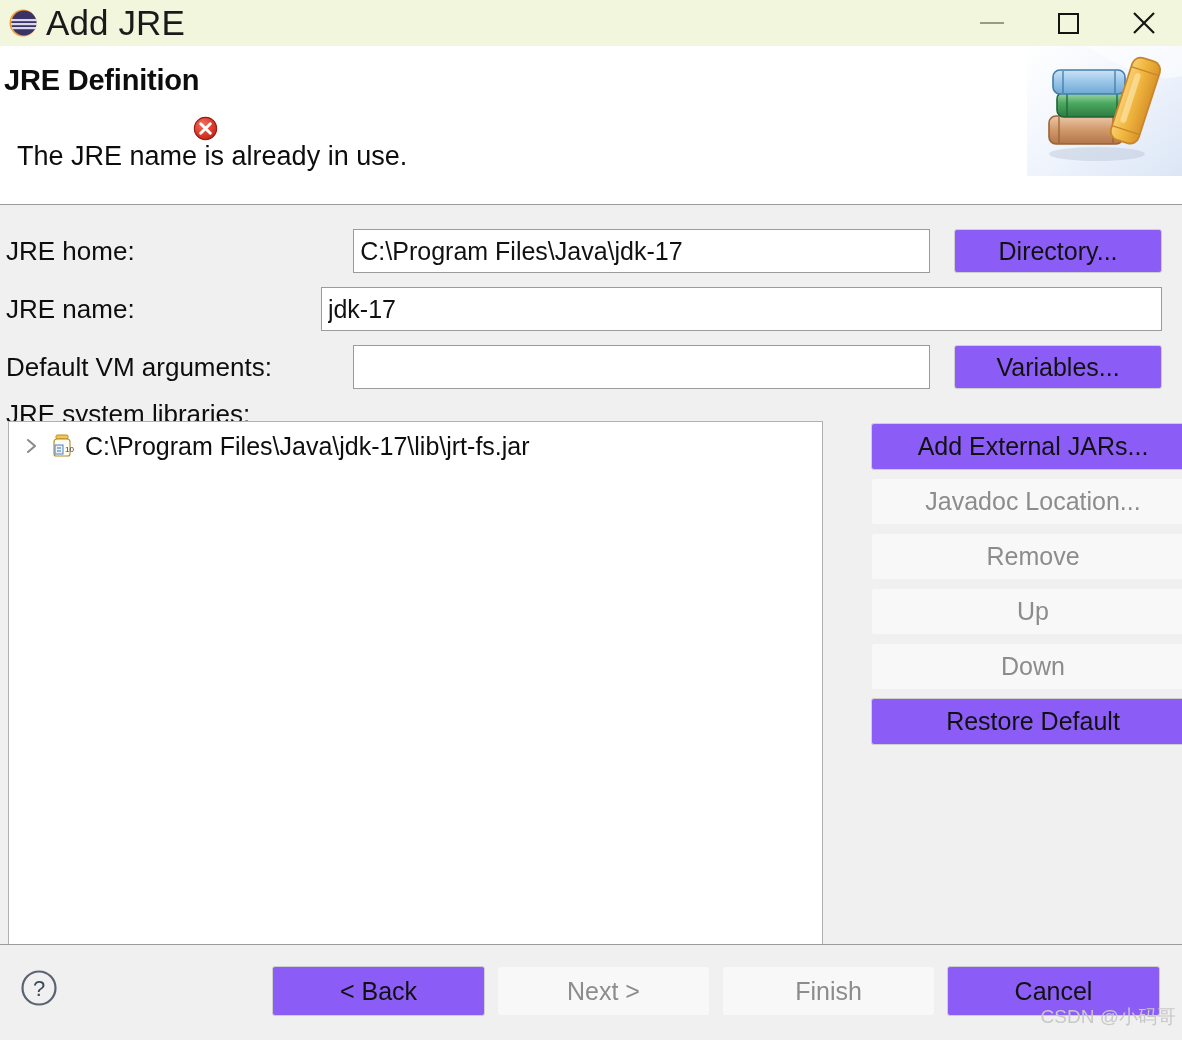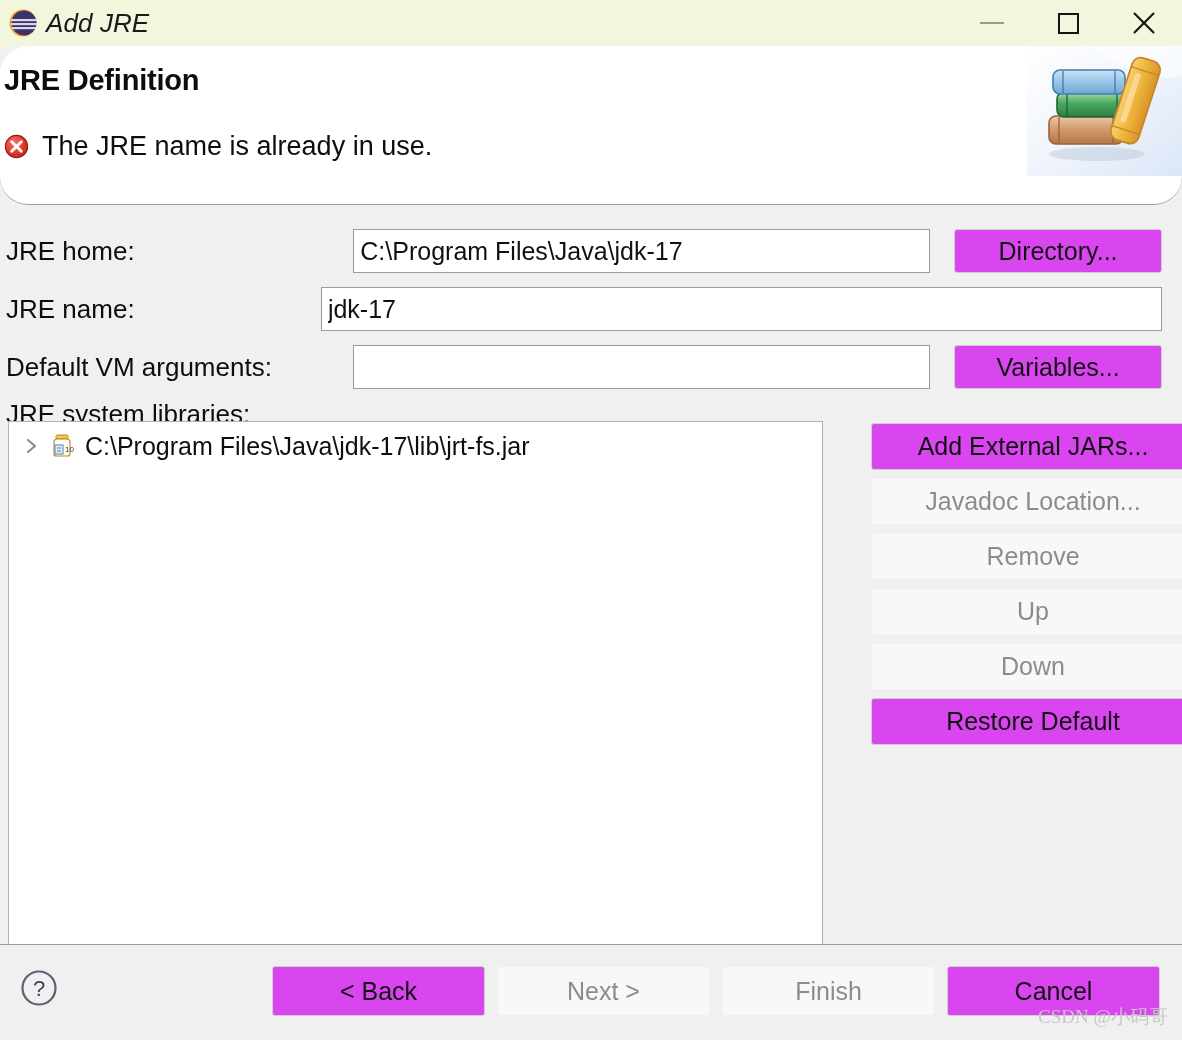--- a/index.html
+++ b/index.html
@@ -23,23 +23,22 @@
     display: flex; align-items: center;
     flex: 0 0 auto;
     position: relative;
   }
   .app-icon {
     width: 30px; height: 30px;
     margin-left: 8px; margin-right: 8px;
     position: relative; flex: 0 0 auto;
   }
   .title-text {
-    font-size: 26px; color: #1a1a1a;
+    font-size: 35px; color: #1a1a1a;
     letter-spacing: 0.1px;
-    font-style: italic;
   }
   .win-buttons {
     position: absolute; right: 0; top: 0;
     height: 46px; display: flex;
   }
   .win-btn {
     width: 76px; height: 46px;
     display: flex; align-items: center; justify-content: center;
     background: transparent;
   }
@@ -51,30 +50,29 @@
   }
   .win-close svg { display: block; }
 
   
   .header {
     background: #ffffff;
     flex: 0 0 auto;
     height: 159px;
     position: relative;
     border-bottom: 1px solid #9a9a9a;
-    border-radius: 28px;
   }
   .header-title {
     position: absolute; left: 4px; top: 18px;
     font-size: 29px; font-weight: bold; color: #0d0d0d;
     letter-spacing: -0.2px;
   }
   .header-msg-row {
-    position: absolute; left: 4px; top: 85px;
-    display: flex; align-items: center;
+    position: absolute; left: 4px; top: 70px;
+    display: flex; align-items: center; flex-direction: column;
   }
   .error-icon { width: 25px; height: 25px; flex: 0 0 auto; }
   .header-msg {
     margin-left: 13px;
     font-size: 27px; color: #0d0d0d;
   }
   .banner-img {
     position: absolute; right: 0; top: 0;
     width: 155px; height: 130px;
     background: linear-gradient(135deg, #ffffff 0%, #eef3fb 50%, #dde7f7 100%);
@@ -101,21 +99,21 @@
     border: 1px solid #9b9b9b;
     height: 44px;
     font-size: 25px; color: #111;
     padding: 0 6px;
     display: flex; align-items: center;
     font-family: "Liberation Sans", sans-serif;
     outline: none;
   }
   .btn {
     height: 44px;
-    background: #d946ef;
+    background: #8b5cf6;
     border: 1px solid #cfcfcf;
     border-radius: 3px;
     font-size: 25px;
     color: #111;
     font-family: "Liberation Sans", sans-serif;
     display: flex; align-items: center; justify-content: center;
     white-space: nowrap;
     cursor: default;
   }
   .btn.disabled {
@@ -166,24 +164,24 @@
     position: absolute; left: 20px; top: 24px;
     width: 38px; height: 38px;
   }
   .footer-buttons {
     position: absolute; right: 22px; top: 21px;
     display: flex; gap: 12px;
   }
   .footer-buttons .btn { width: 213px; height: 50px; }
   .watermark {
     position: absolute;
-    right: 14px; bottom: 10px;
+    right: 6px; bottom: 10px;
     font-size: 19px;
     color: #c8c8c8;
-    font-family: Liberation Serif, serif;
+    font-family: Liberation Sans, sans-serif;
     pointer-events: none;
     white-space: nowrap;
   }
 </style>
 </head>
 <body>
 
 <div class="dialog">
 
   <div class="titlebar">

